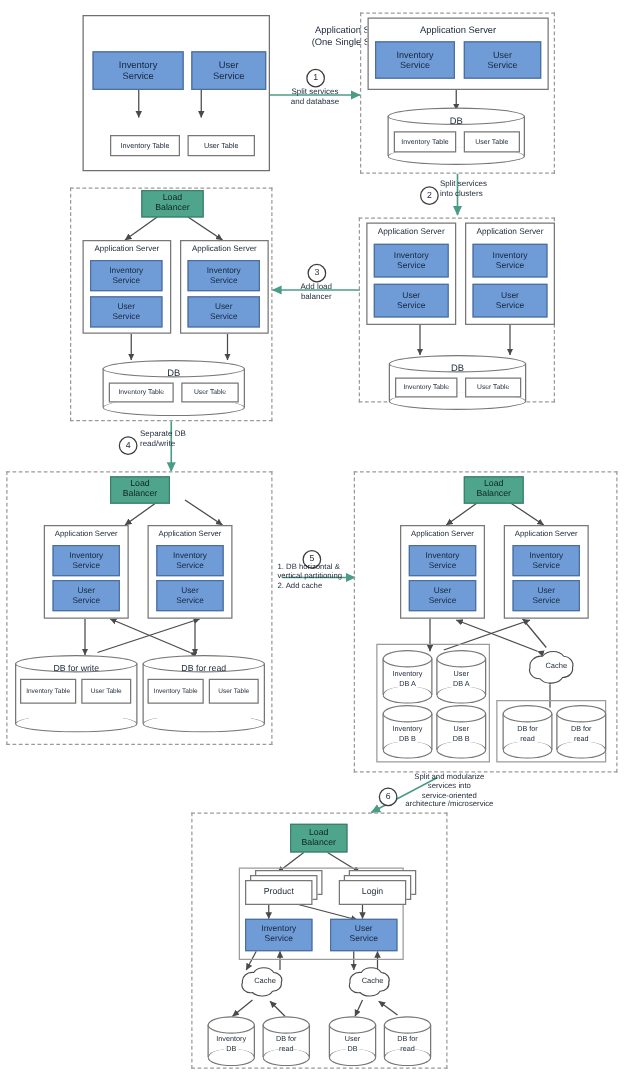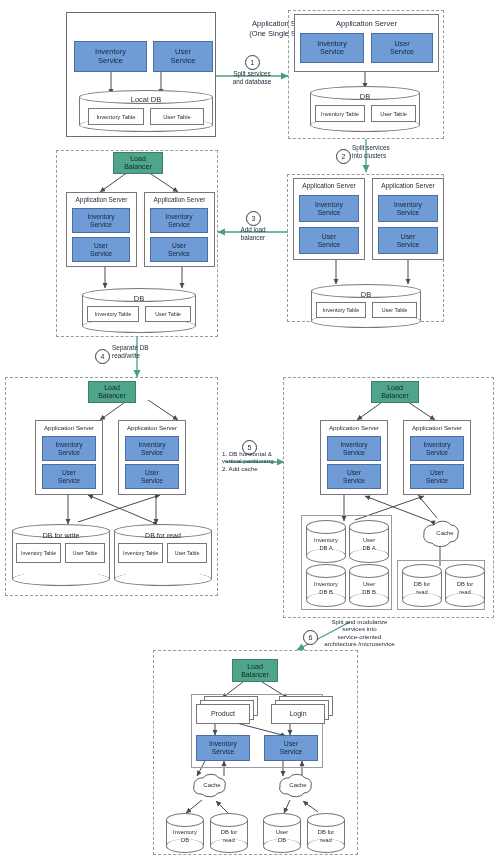--- a/index.html
+++ b/index.html
@@ -121,26 +121,20 @@
 
   <div class="box svc" style="left:74px;top:41px;width:73px;height:31px;font-size:7.5px;flex-direction:column;">
     <span>Inventory</span>
     <span>Service</span>
   </div>
   <div class="box svc" style="left:153px;top:41px;width:60px;height:31px;font-size:7.5px;flex-direction:column;">
     <span>User</span>
     <span>Service</span>
   </div>
 
-  <div class="cyl" style="left:79px;top:90px;width:134px;height:42px;">
-    <div class="body"></div>
-    <div class="bot"></div>
-    <div class="cap"></div>
-    <div class="lbl" style="top:6px;font-size:7.5px;">Local DB</div>
-  </div>
   <div class="tbl" style="left:88px;top:108px;width:56px;height:17px;font-size:5.8px;">Inventory Table</div>
   <div class="tbl" style="left:150px;top:108px;width:54px;height:17px;font-size:5.8px;">User Table</div>
 
   <div class="stepnum" style="left:245px;top:55px;">1</div>
   <div class="steptxt" style="left:214px;top:70px;width:76px;font-size:6.4px;">
     <div>Split services</div>
     <div>and database</div>
   </div>
 
   <div class="panel dashed" style="left:288px;top:10px;width:156px;height:129px;"></div>

